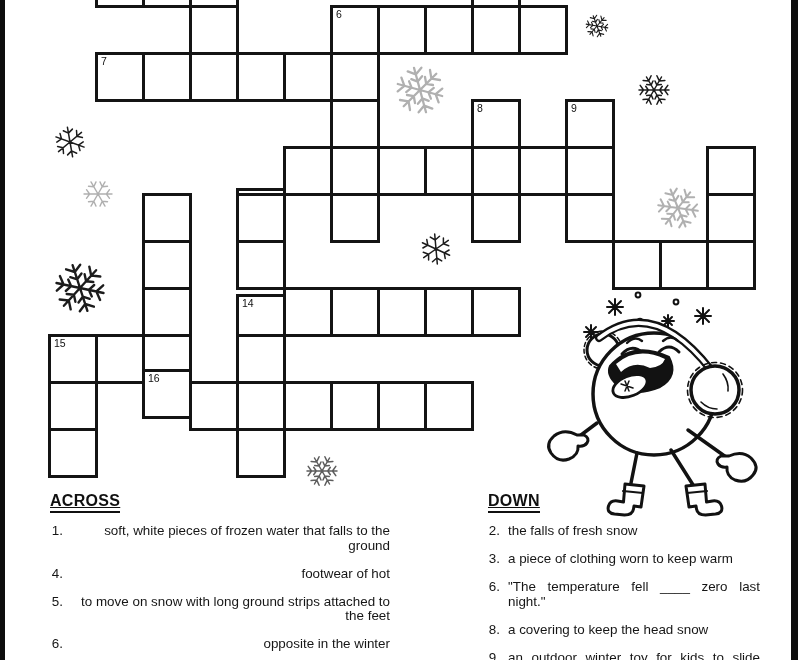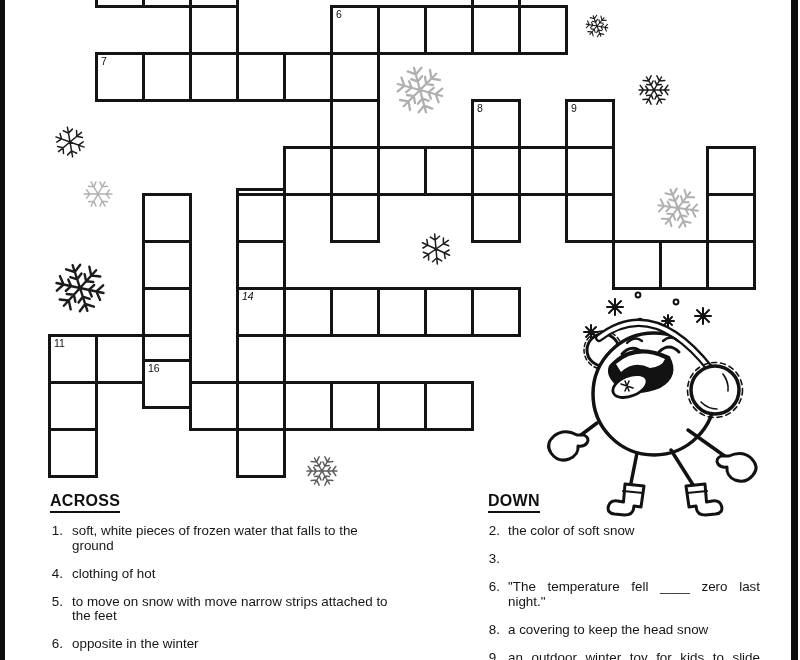--- a/index.html
+++ b/index.html
@@ -6,25 +6,25 @@
   #stage{position:relative;width:800px;height:660px;background:#ffffff;overflow:hidden;
          font-family:"Liberation Sans",sans-serif;}
   .edge{position:absolute;top:0;height:660px;background:#0d0d0d;}
   #grid,#flakes{position:absolute;left:0;top:0;width:800px;height:660px;}
   .cell{position:absolute;width:50px;height:50px;box-sizing:border-box;
         border:3px solid #141414;background:#ffffff;}
   .cell .num{position:absolute;left:3px;top:0px;font-size:10.5px;line-height:13px;color:#101010;}
   .flake{position:absolute;}
   .clues{position:absolute;width:340px;}
   .clue-head{display:inline-block;font-size:16px;font-weight:bold;color:#101010;
-             letter-spacing:.3px;border-bottom:2.5px solid #101010;padding-bottom:1px;}
+             letter-spacing:.3px;border-bottom:2.5px solid #101010;padding-bottom:1px;text-decoration:underline;}
   .clue-list{margin-top:11px;}
   .clue{display:flex;margin-bottom:13.5px;font-size:13.4px;line-height:14.6px;color:#161616;}
   .clue .n{flex:none;width:13px;text-align:right;margin-right:9px;}
-  .clue .t{display:block;width:320px;}
+  .clue .t{display:block;width:320px;text-align:right;}
   .down .clue .t{width:252px;text-align:justify;}
   .down .clue .n{width:12px;margin-right:8px;}
   svg{display:block;}
   #snowman{position:absolute;left:533px;top:282px;}
 </style>
 </head>
 <body>
 
 <div id="stage">
 
@@ -75,36 +75,36 @@
       <div class="cell" style="left: 330px; top: 193px;"></div>
       <div class="cell" style="left: 471px; top: 193px;"></div>
       <div class="cell" style="left: 565px; top: 193px;"></div>
       <div class="cell" style="left: 706px; top: 193px;"></div>
       <div class="cell" style="left: 142px; top: 240px;"></div>
       <div class="cell" style="left: 236px; top: 240px;"></div>
       <div class="cell" style="left: 612px; top: 240px;"></div>
       <div class="cell" style="left: 659px; top: 240px;"></div>
       <div class="cell" style="left: 706px; top: 240px;"></div>
       <div class="cell" style="left: 142px; top: 287px;"></div>
-      <div class="cell" style="left: 236px; top: 287px; font-style: italic;">
+      <div class="cell" style="left: 236px; top: 294px;">
         <span class="num">14</span>
       </div>
       <div class="cell" style="left: 283px; top: 287px;"></div>
       <div class="cell" style="left: 330px; top: 287px;"></div>
       <div class="cell" style="left: 377px; top: 287px;"></div>
       <div class="cell" style="left: 424px; top: 287px;"></div>
       <div class="cell" style="left: 471px; top: 287px;"></div>
       <div class="cell" style="left: 48px; top: 334px;">
-        <span class="num">11</span>
+        <span class="num">15</span>
       </div>
       <div class="cell" style="left: 95px; top: 334px;"></div>
       <div class="cell" style="left: 142px; top: 334px;"></div>
       <div class="cell" style="left: 236px; top: 334px;"></div>
       <div class="cell" style="left: 48px; top: 381px;"></div>
-      <div class="cell" style="left: 142px; top: 359px;">
+      <div class="cell" style="left: 142px; top: 369px;">
         <span class="num">16</span>
       </div>
       <div class="cell" style="left: 189px; top: 381px;"></div>
       <div class="cell" style="left: 236px; top: 381px;"></div>
       <div class="cell" style="left: 283px; top: 381px;"></div>
       <div class="cell" style="left: 330px; top: 381px;"></div>
       <div class="cell" style="left: 377px; top: 381px;"></div>
       <div class="cell" style="left: 424px; top: 381px;"></div>
       <div class="cell" style="left: 48px; top: 428px;"></div>
       <div class="cell" style="left: 236px; top: 428px;"></div>
@@ -211,42 +211,43 @@
 
   <div class="clues across" style="left: 50px; top: 492px;">
     <span class="clue-head">ACROSS</span>
     <div class="clue-list">
         <div class="clue">
           <span class="n">1.</span>
           <span class="t">soft, white pieces of frozen water that falls to the ground</span>
         </div>
         <div class="clue">
           <span class="n">4.</span>
-          <span class="t">clothing of hot</span>
+          <span class="t">footwear of hot</span>
         </div>
         <div class="clue">
           <span class="n">5.</span>
-          <span class="t">to move on snow with move narrow strips attached to the feet</span>
+          <span class="t">to move on snow with long ground strips attached to the feet</span>
         </div>
         <div class="clue">
           <span class="n">6.</span>
           <span class="t">opposite in the winter</span>
         </div>
       </div>
   </div>
 
   <div class="clues down" style="left: 488px; top: 492px;">
     <span class="clue-head">DOWN</span>
     <div class="clue-list">
         <div class="clue">
           <span class="n">2.</span>
-          <span class="t">the color of soft snow</span>
+          <span class="t">the falls of fresh snow</span>
         </div>
         <div class="clue">
           <span class="n">3.</span>
+          <span class="t">a piece of clothing worn to keep warm</span>
         </div>
         <div class="clue">
           <span class="n">6.</span>
           <span class="t">"The temperature fell ____ zero last night."</span>
         </div>
         <div class="clue">
           <span class="n">8.</span>
           <span class="t">a covering to keep the head snow</span>
         </div>
         <div class="clue">

